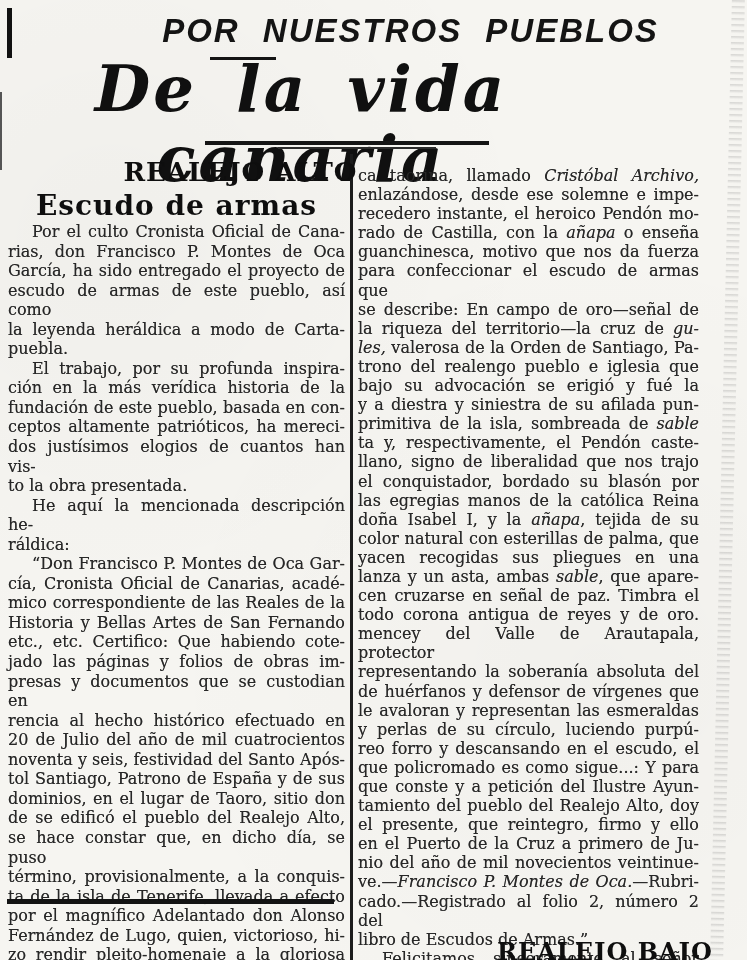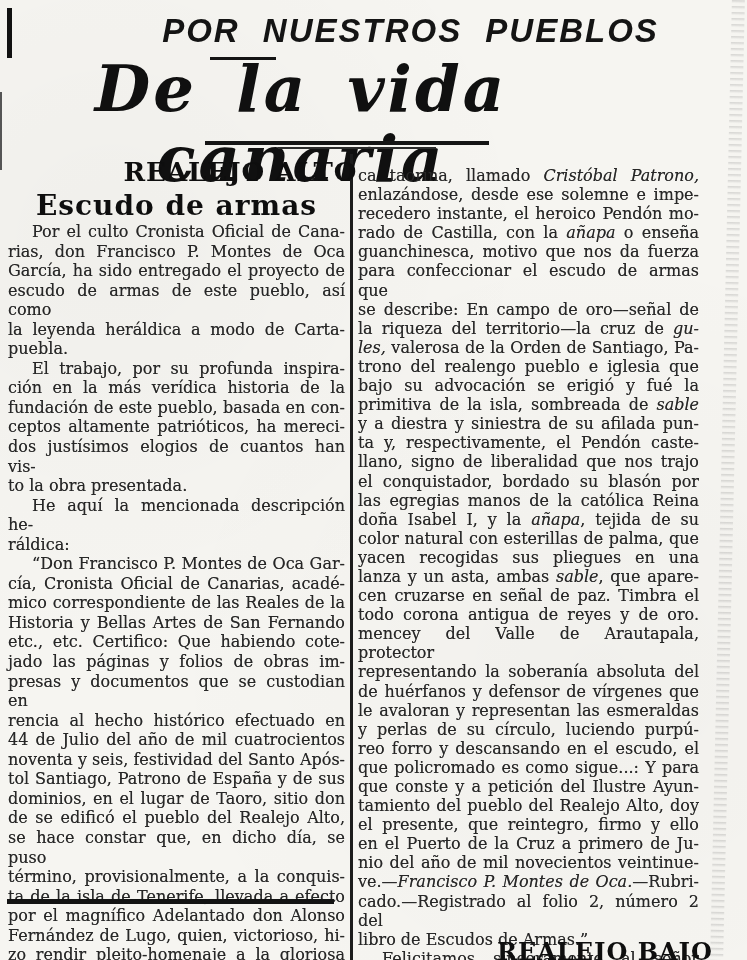--- a/index.html
+++ b/index.html
@@ -108,51 +108,51 @@
         <div class="ln ind">He aquí la mencionada descripción he-</div>
         <div class="ln end">ráldica:</div>
         <div class="ln ind">“Don Francisco P. Montes de Oca Gar-</div>
         <div class="ln">cía, Cronista Oficial de Canarias, acadé-</div>
         <div class="ln">mico correspondiente de las Reales de la</div>
         <div class="ln">Historia y Bellas Artes de San Fernando</div>
         <div class="ln">etc., etc. Certifico: Que habiendo cote-</div>
         <div class="ln">jado las páginas y folios de obras im-</div>
         <div class="ln">presas y documentos que se custodian en</div>
         <div class="ln">rencia al hecho histórico efectuado en</div>
-        <div class="ln">44 de Julio del año de mil cuatrocientos</div>
+        <div class="ln">20 de Julio del año de mil cuatrocientos</div>
         <div class="ln">noventa y seis, festividad del Santo Após-</div>
         <div class="ln">tol Santiago, Patrono de España y de sus</div>
         <div class="ln">dominios, en el lugar de Taoro, sitio don</div>
         <div class="ln">de se edificó el pueblo del Realejo Alto,</div>
         <div class="ln">se hace constar que, en dicho día, se puso</div>
         <div class="ln">término, provisionalmente, a la conquis-</div>
         <div class="ln">ta de la isla de Tenerife, llevada a efecto</div>
         <div class="ln">por el magnífico Adelantado don Alonso</div>
         <div class="ln">Fernández de Lugo, quien, victorioso, hi-</div>
         <div class="ln">zo rendir pleito-homenaje a la gloriosa</div>
       </div>
   </section>
 
   <div class="col-end-rule"></div>
 
   <section class="col right">
     <div class="body">
-        <div class="ln">ca taorina, llamado <i>Cristóbal Patrono,</i></div>
+        <div class="ln">ca taorina, llamado <i>Cristóbal Archivo,</i></div>
         <div class="ln">enlazándose, desde ese solemne e impe-</div>
         <div class="ln">recedero instante, el heroico Pendón mo-</div>
         <div class="ln">rado de Castilla, con la <i>añapa</i> o enseña</div>
         <div class="ln">guanchinesca, motivo que nos da fuerza</div>
         <div class="ln">para confeccionar el escudo de armas que</div>
         <div class="ln">se describe: En campo de oro—señal de</div>
         <div class="ln">la riqueza del territorio—la cruz de <i>gu-</i></div>
         <div class="ln"><i>les,</i> valerosa de la Orden de Santiago, Pa-</div>
         <div class="ln">trono del realengo pueblo e iglesia que</div>
         <div class="ln">bajo su advocación se erigió y fué la</div>
+        <div class="ln">y a diestra y siniestra de su afilada pun-</div>
         <div class="ln">primitiva de la isla, sombreada de <i>sable</i></div>
-        <div class="ln">y a diestra y siniestra de su afilada pun-</div>
         <div class="ln">ta y, respectivamente, el Pendón caste-</div>
         <div class="ln">llano, signo de liberalidad que nos trajo</div>
         <div class="ln">el conquistador, bordado su blasón por</div>
         <div class="ln">las egregias manos de la católica Reina</div>
         <div class="ln">doña Isabel I, y la <i>añapa</i>, tejida de su</div>
         <div class="ln">color natural con esterillas de palma, que</div>
         <div class="ln">yacen recogidas sus pliegues en una</div>
         <div class="ln">lanza y un asta, ambas <i>sable</i>, que apare-</div>
         <div class="ln">cen cruzarse en señal de paz. Timbra el</div>
         <div class="ln">todo corona antigua de reyes y de oro.</div>

